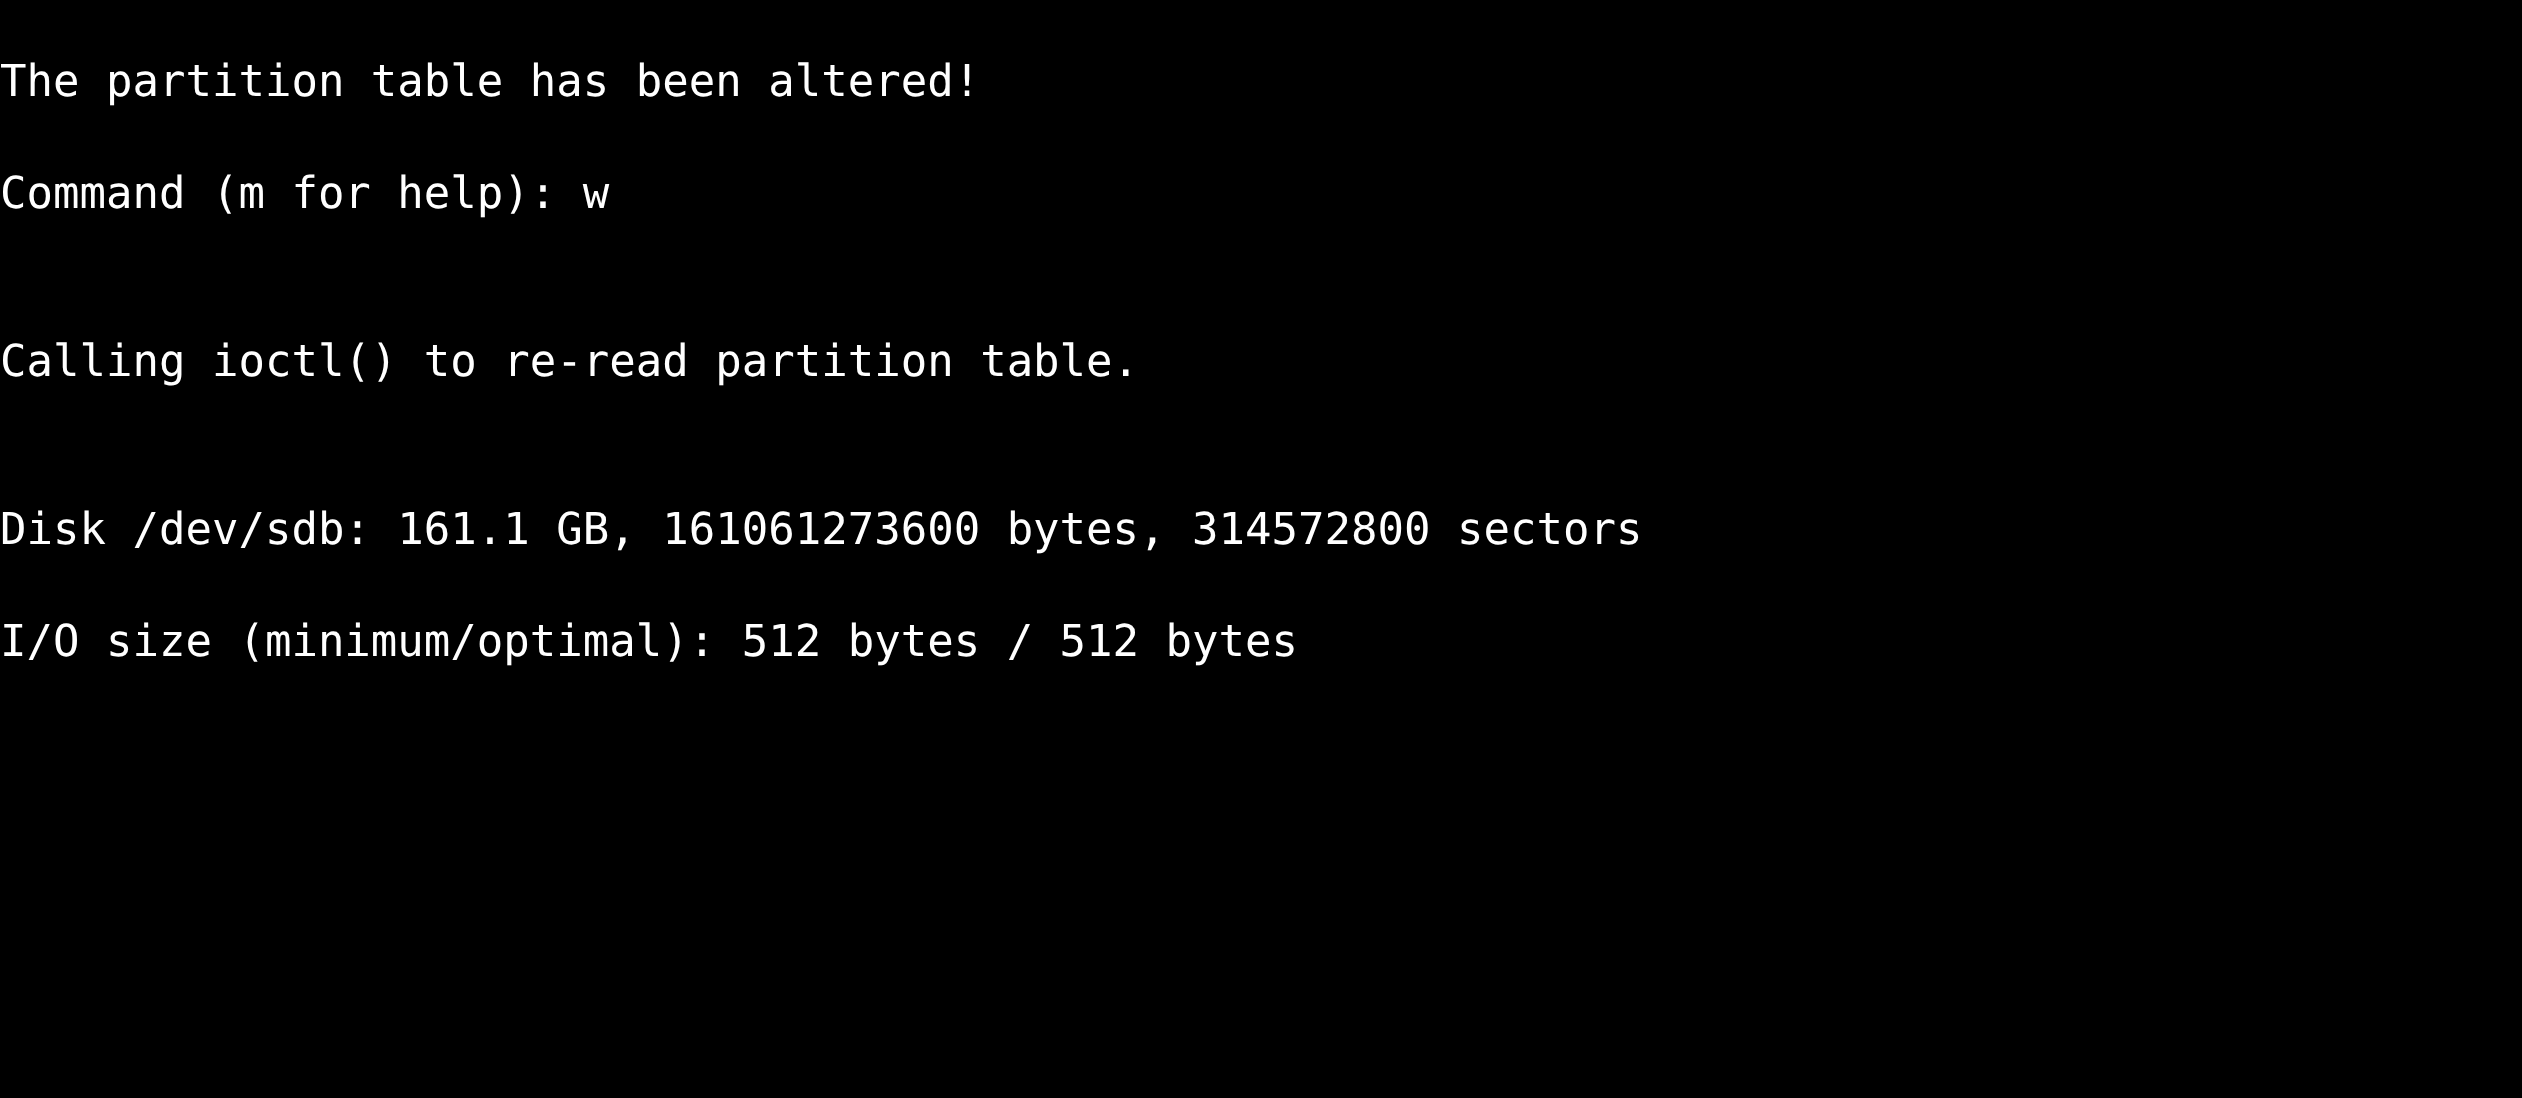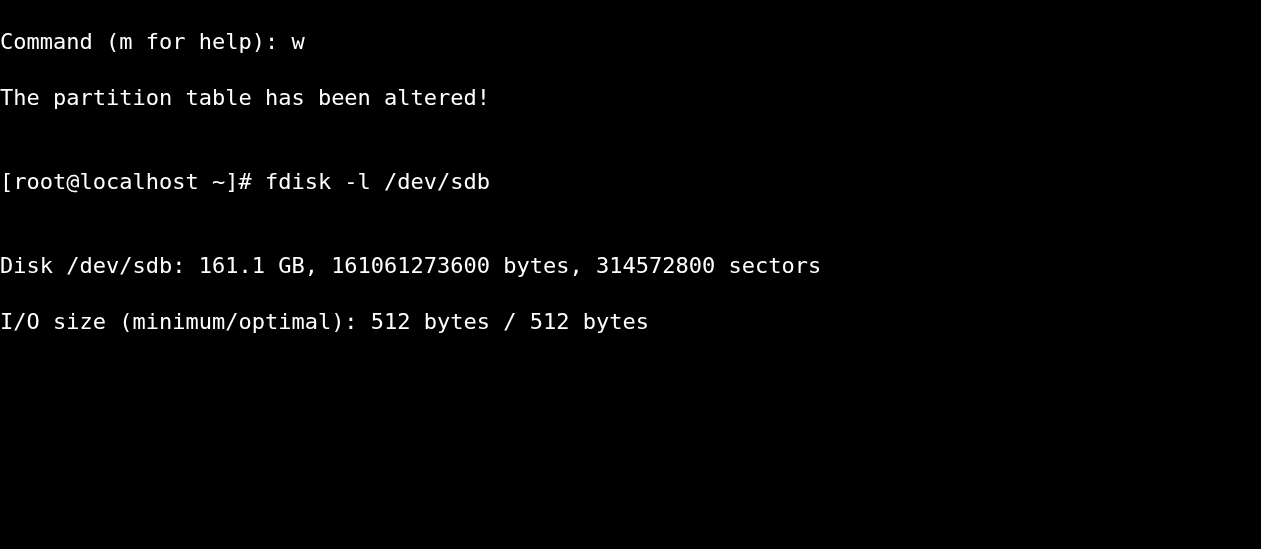--- a/index.html
+++ b/index.html
@@ -17,24 +17,24 @@
   .terminal {
     white-space: pre;
     padding: 0;
   }
   .line { display: block; }
 </style>
 </head>
 <body>
 
 <div class="terminal">
+<span class="line">The partition table has been altered!</span>
 <span class="line">Command (m for help): w</span>
-<span class="line">The partition table has been altered!</span>
 <span class="line"></span>
-<span class="line">[root@localhost ~]# fdisk -l /dev/sdb</span>
+<span class="line">Calling ioctl() to re-read partition table.</span>
 <span class="line"></span>
 <span class="line">Disk /dev/sdb: 161.1 GB, 161061273600 bytes, 314572800 sectors</span>
 <span class="line">I/O size (minimum/optimal): 512 bytes / 512 bytes</span>
 
 
 <span class="line"></span>
 
 
 
 

